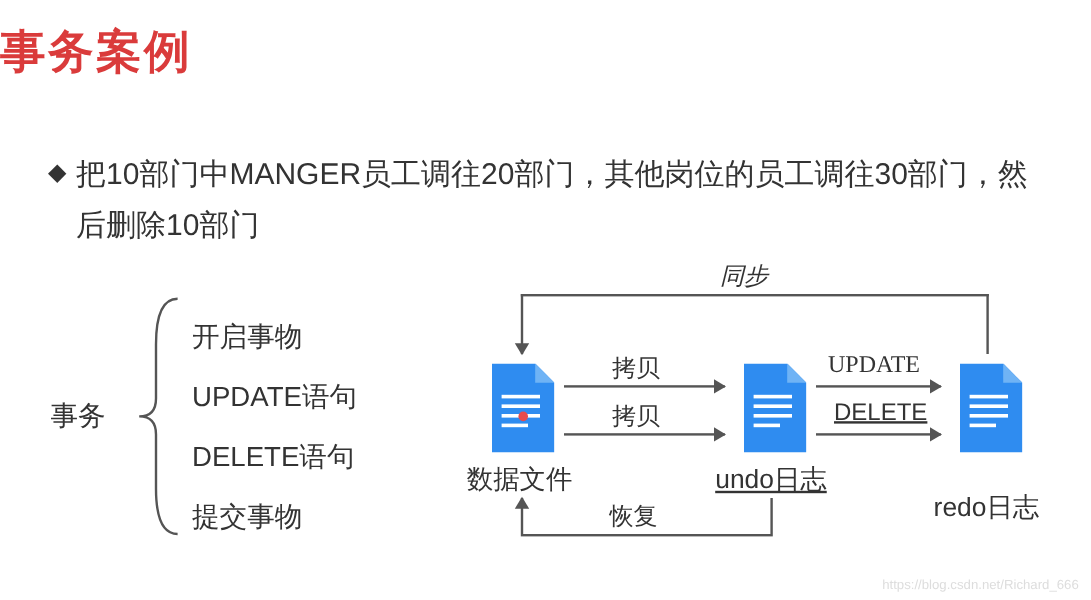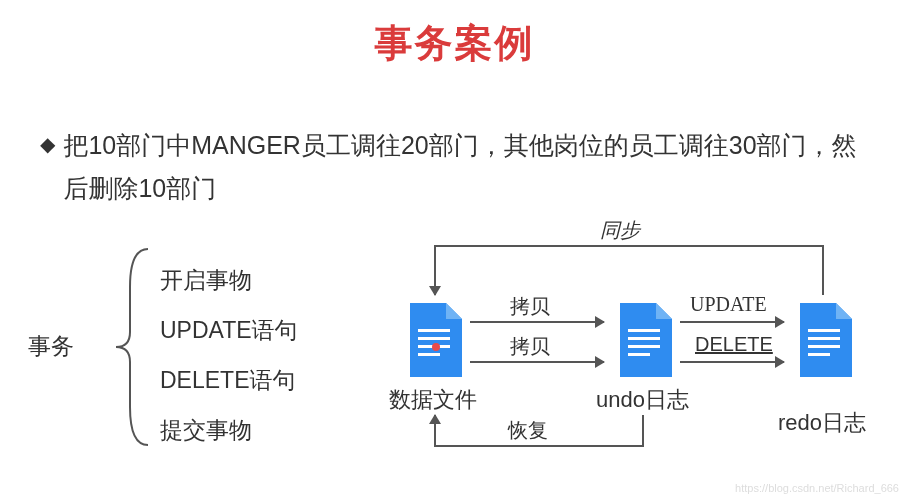--- a/index.html
+++ b/index.html
@@ -5,21 +5,20 @@
   * { margin: 0; padding: 0; box-sizing: border-box; }
   body {
     width: 909px;
     height: 500px;
     background: #fff;
     font-family: "Microsoft YaHei", "PingFang SC", sans-serif;
     position: relative;
     overflow: hidden;
   }
   .title {
-    text-align: center;
     font-size: 38px;
     font-weight: bold;
     color: #da3b3b;
     padding-top: 18px;
     letter-spacing: 2px;
   }
   .desc-row {
     display: flex;
     align-items: flex-start;
     margin: 55px 40px 0 40px;
@@ -39,21 +38,21 @@
     top: 235px;
     width: 909px;
     height: 250px;
   }
   .label {
     position: absolute;
     font-size: 23px;
     color: #333;
     white-space: nowrap;
   }
-  .trans-label { left: 28px; top: 96px; text-align: center; }
+  .trans-label { left: 42px; top: 96px; text-align: center; }
   .brace {
     position: absolute;
     left: 112px;
     top: 12px;
     width: 40px;
     height: 200px;
   }
   .steps {
     position: absolute;
     left: 160px;
@@ -71,21 +70,21 @@
   .doc2 { left: 616px; top: 68px; }
   .doc3 { left: 796px; top: 68px; }
   .doc-lbl {
     position: absolute;
     font-size: 22px;
     color: #333;
     text-align: right;
     white-space: nowrap;
   }
   .lbl1 { left: 389px; top: 150px; }
-  .lbl2 { left: 596px; top: 150px; }
+  .lbl2 { left: 596px; top: 150px; text-decoration: underline; }
   .lbl3 { left: 778px; top: 150px; margin-top: 23px; }
   
   .hline {
     position: absolute;
     height: 2px;
     background: #555;
   }
   .vline {
     position: absolute;
     width: 2px;

